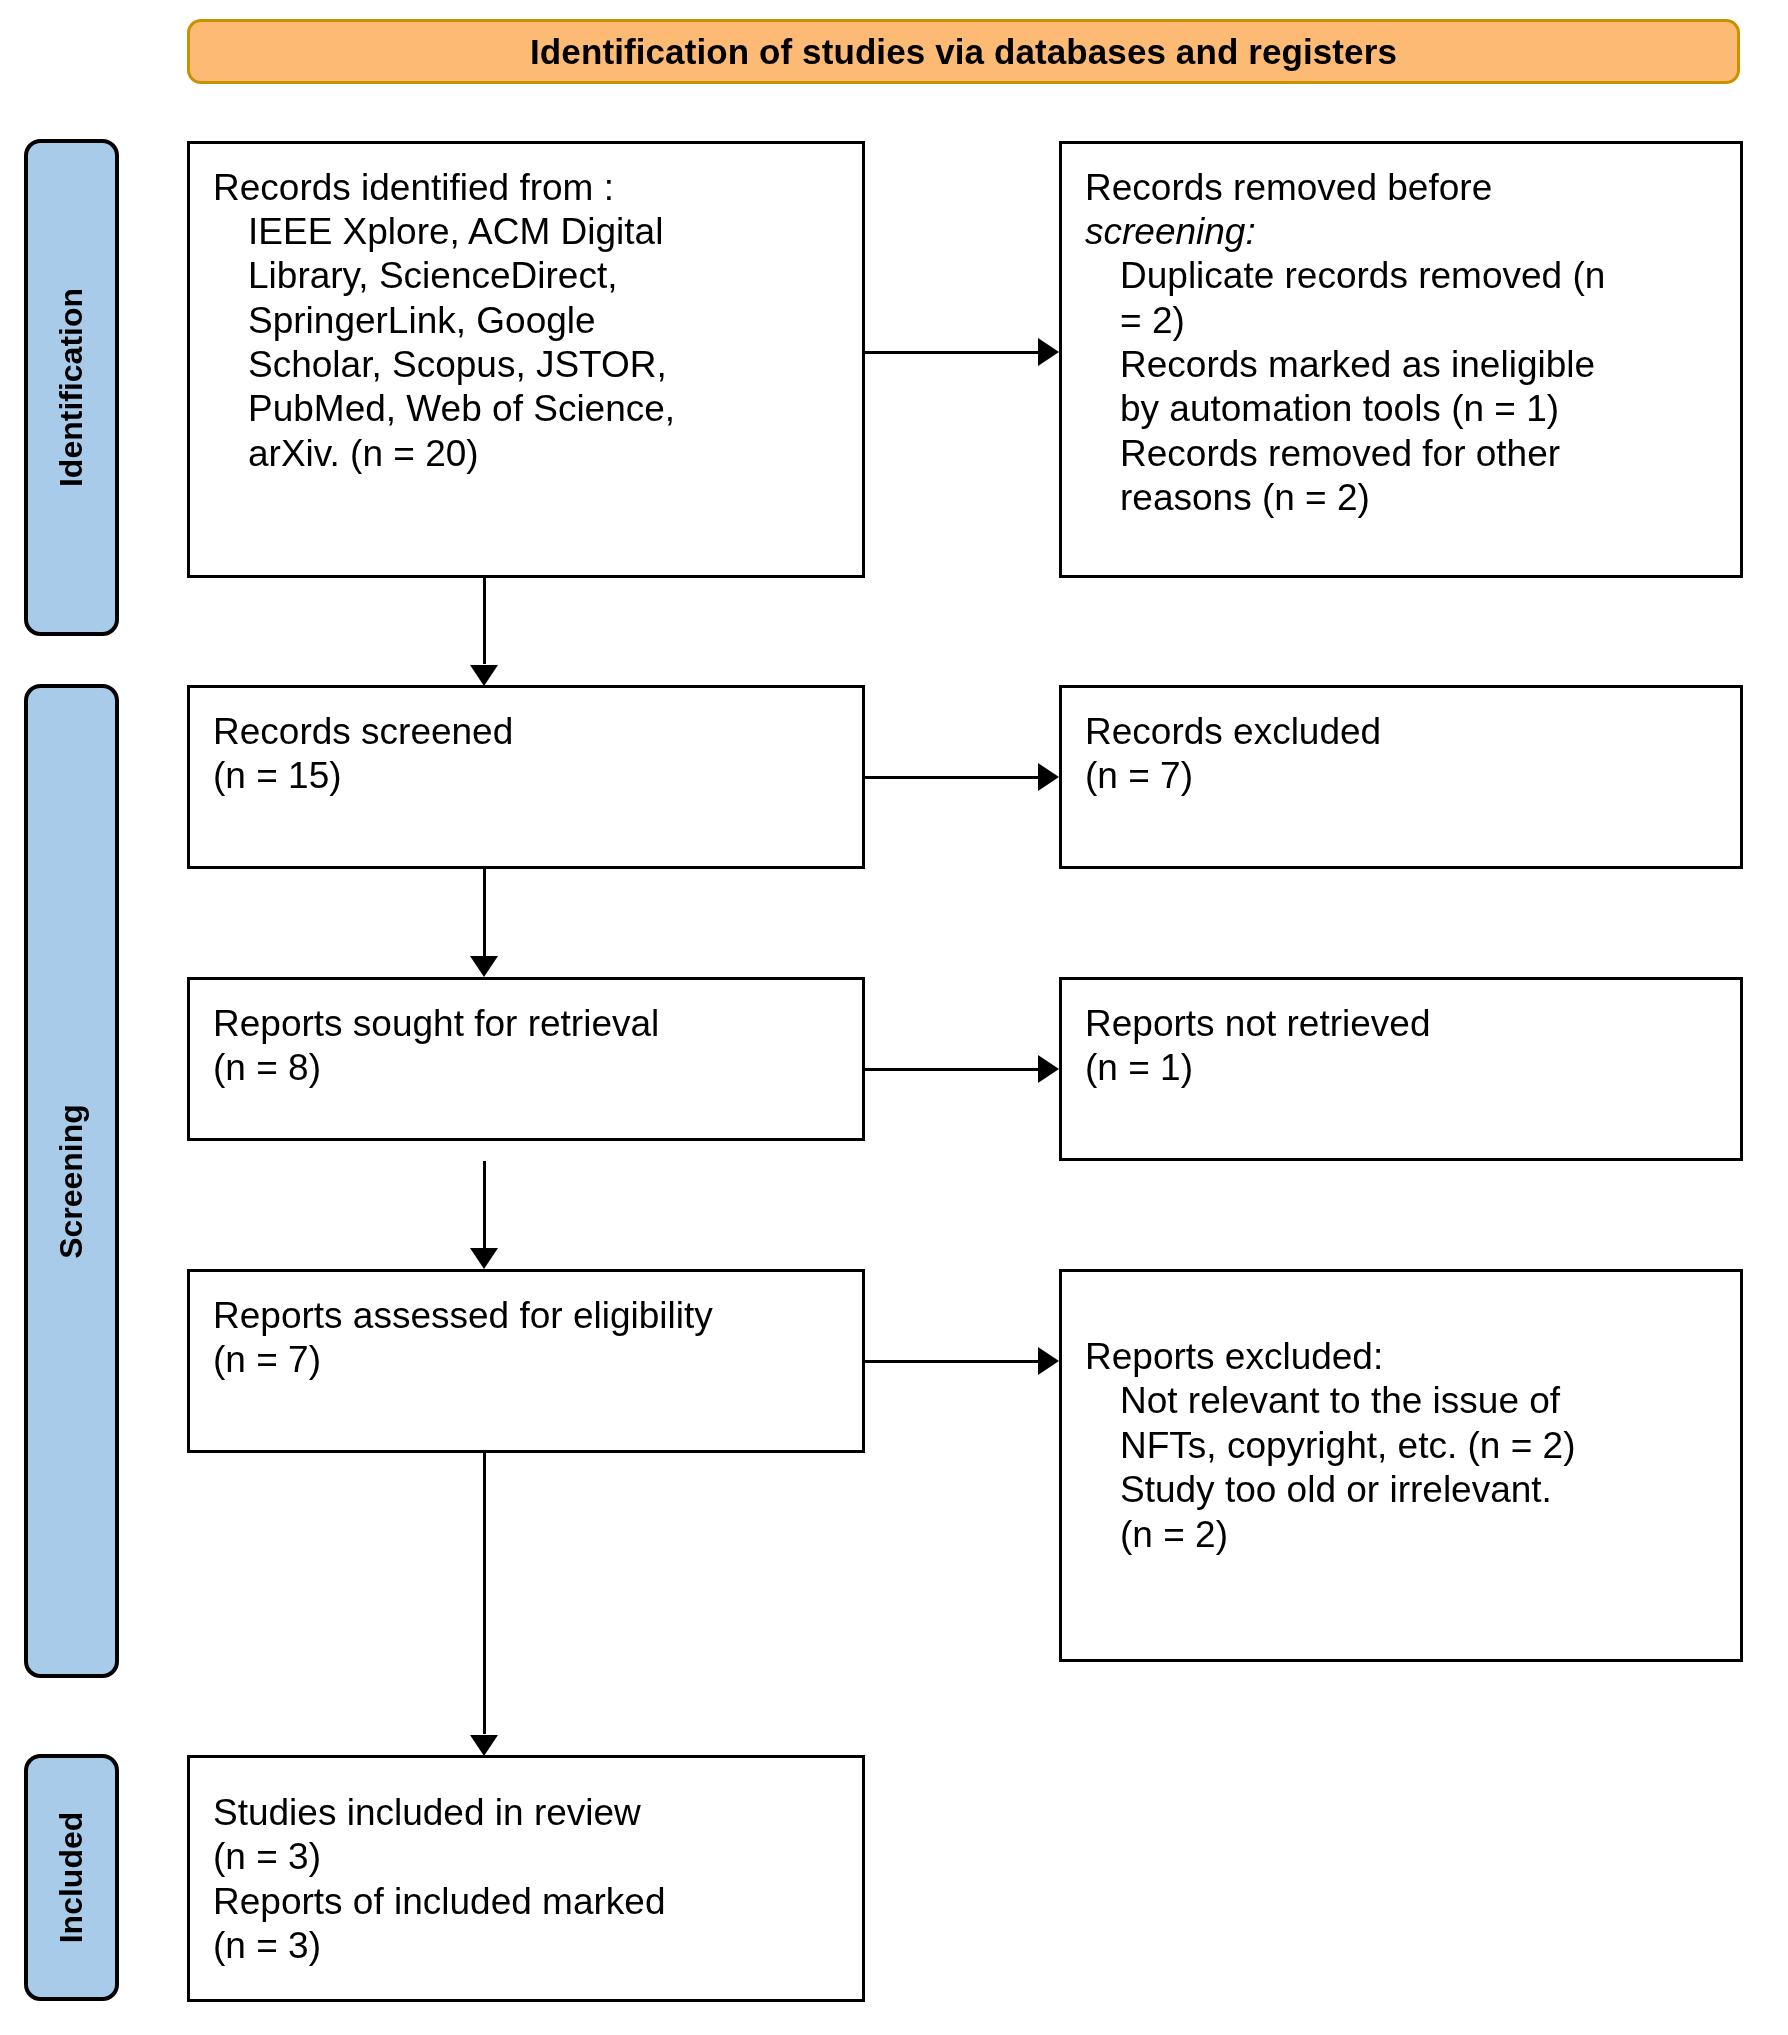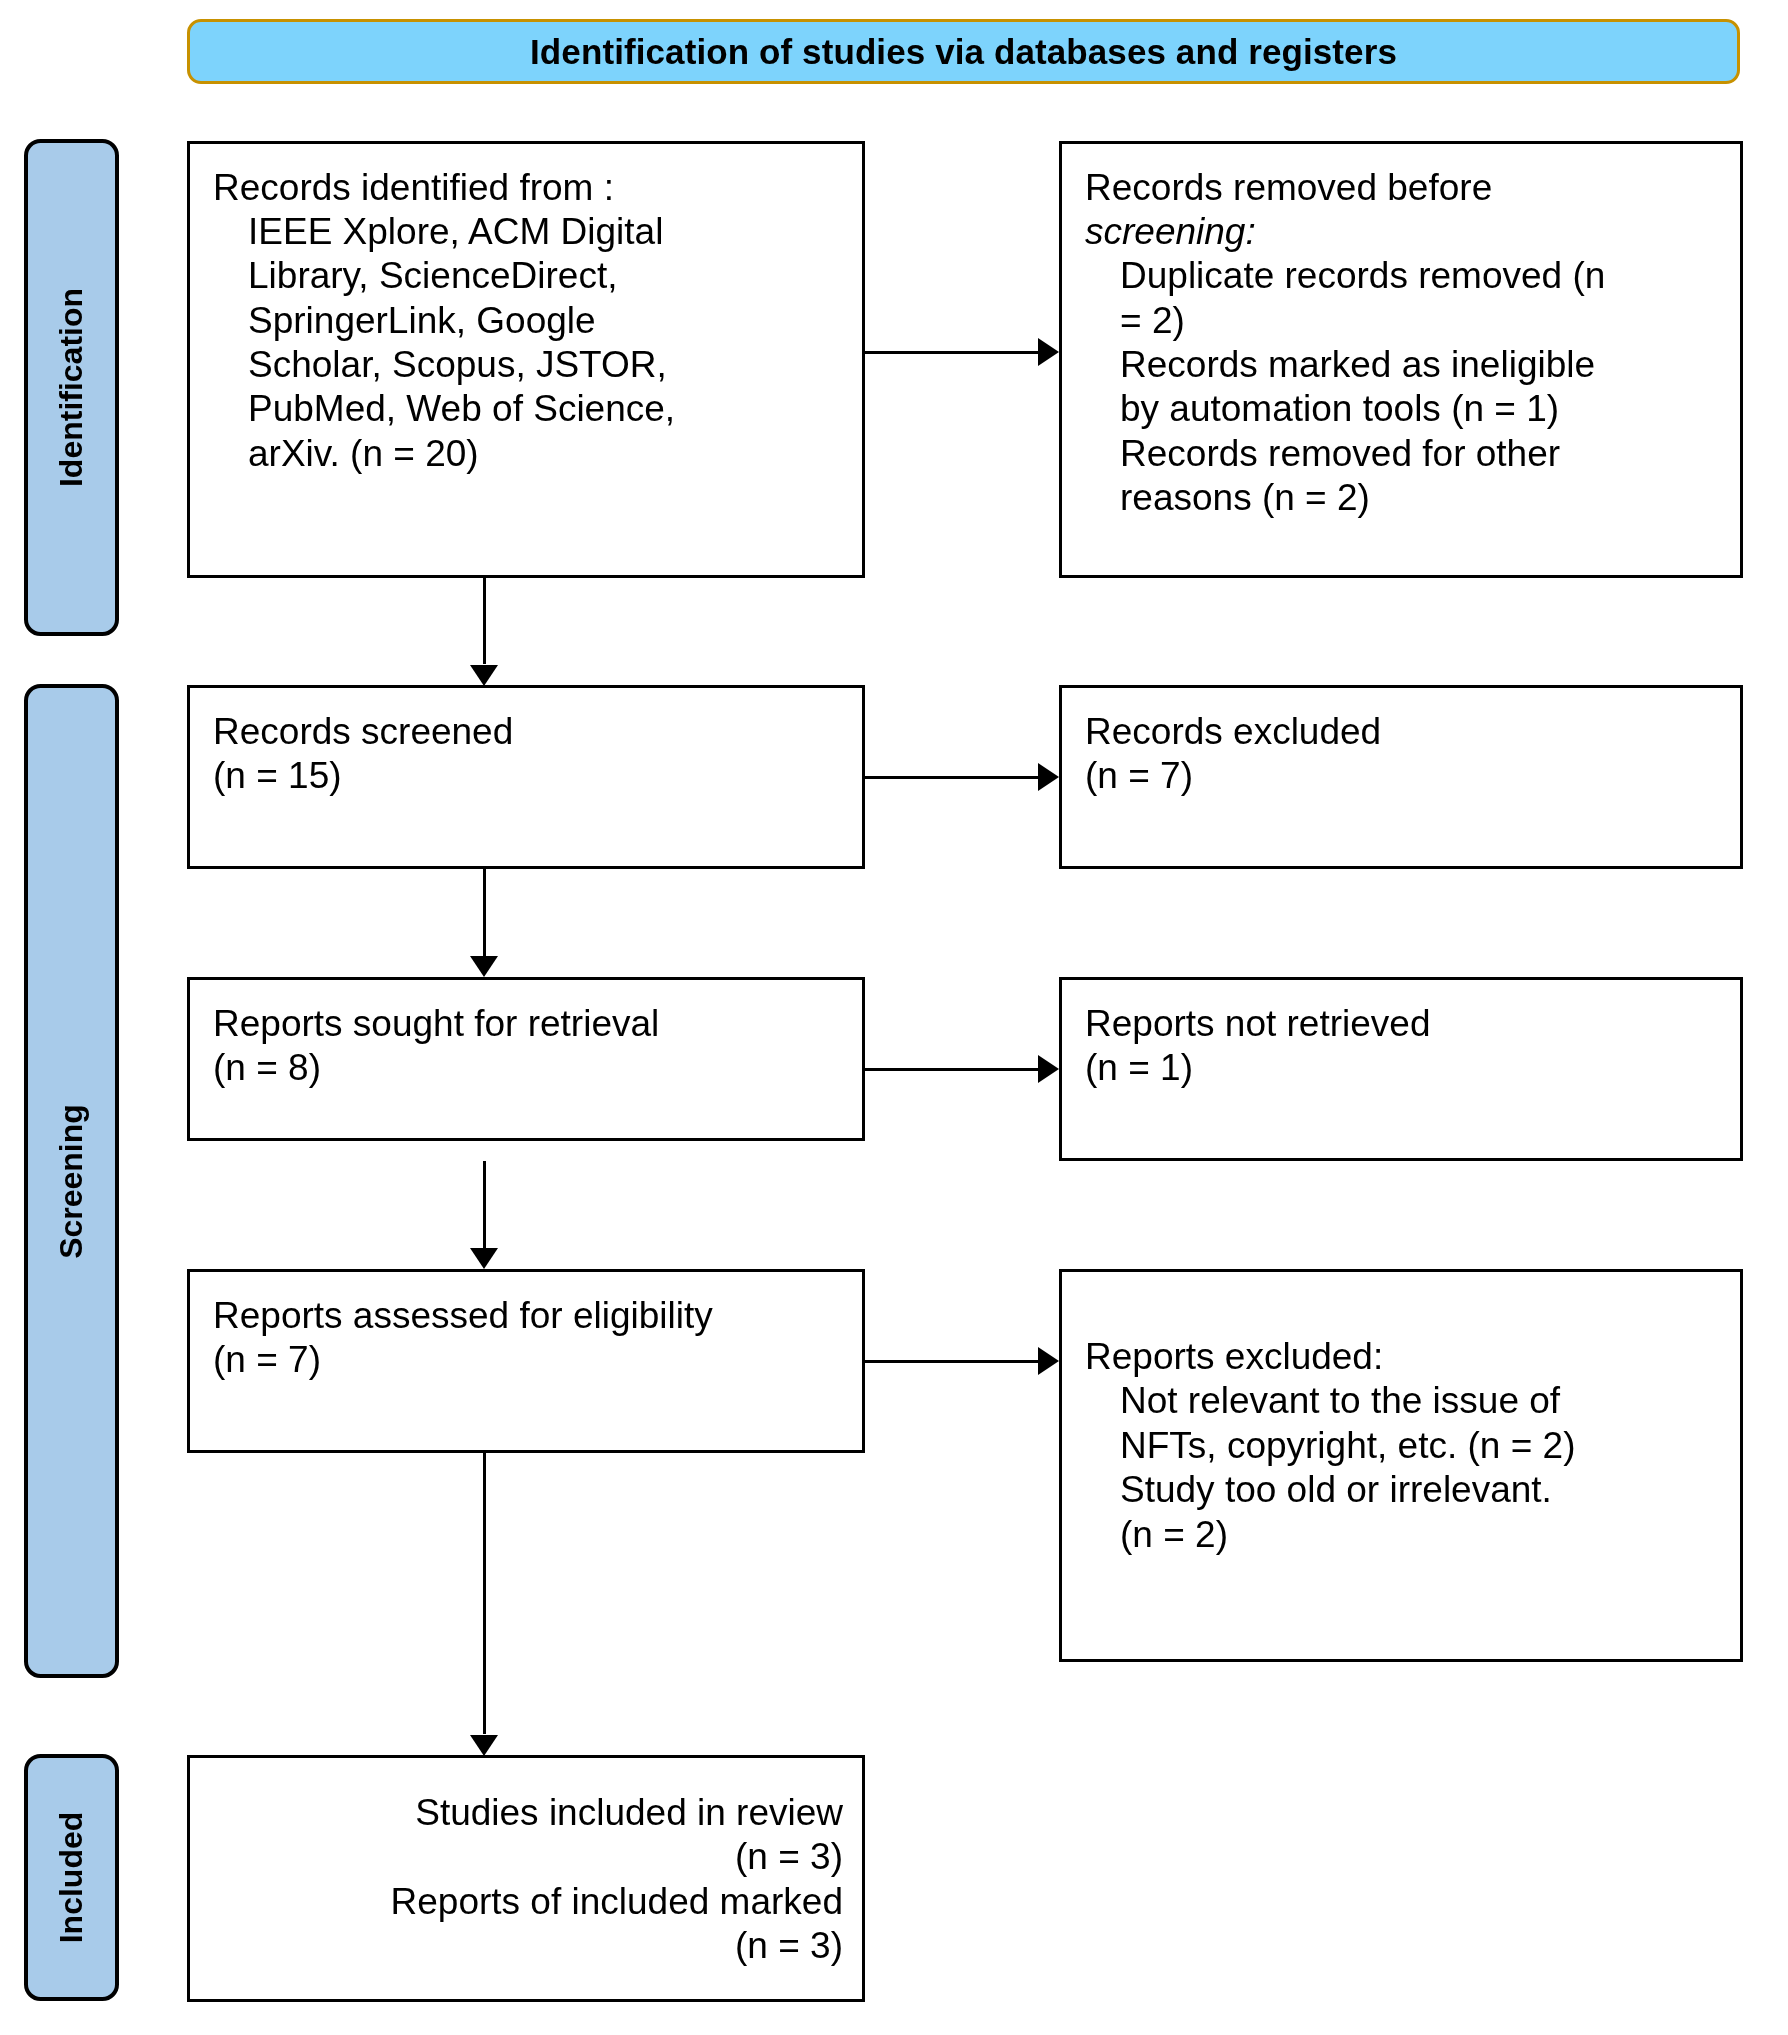--- a/index.html
+++ b/index.html
@@ -20,21 +20,21 @@
     overflow: hidden;
   }
 
   
   .header-banner {
     position: absolute;
     left: 187px;
     top: 19px;
     width: 1553px;
     height: 65px;
-    background: #7dd3fc;
+    background: #fdba74;
     border: 3.2px solid #c79100;
     border-radius: 14px;
     box-sizing: border-box;
     display: flex;
     align-items: center;
     justify-content: center;
   }
   .header-banner .title {
     font-size: 35px;
     font-weight: bold;
@@ -87,21 +87,21 @@
   #box-removed-before   { left: 1059px; top: 141px;  width: 684px; height: 437px; }
   #box-screened         { left: 187px;  top: 685px; width: 678px; height: 184px; }
   #box-excluded         { left: 1059px; top: 685px; width: 684px; height: 184px; }
   #box-sought           { left: 187px;  top: 977px; width: 678px; height: 164px; }
   #box-not-retrieved    { left: 1059px; top: 977px; width: 684px; height: 184px; }
   #box-assessed         { left: 187px;  top: 1269px; width: 678px; height: 184px; }
   #box-reports-excluded { left: 1059px; top: 1269px; width: 684px; height: 393px; }
   #box-included         { left: 187px;  top: 1755px; width: 678px; height: 247px; }
 
   #box-reports-excluded { padding-top: 63px; }
-  #box-included { padding-top: 33px; text-align: right; }
+  #box-included { padding-top: 33px; }
 
   
   .arrow-v, .arrow-h {
     position: absolute;
   }
   .arrow-v .shaft {
     position: absolute;
     left: 50%;
     top: 0;
     width: 3.2px;

